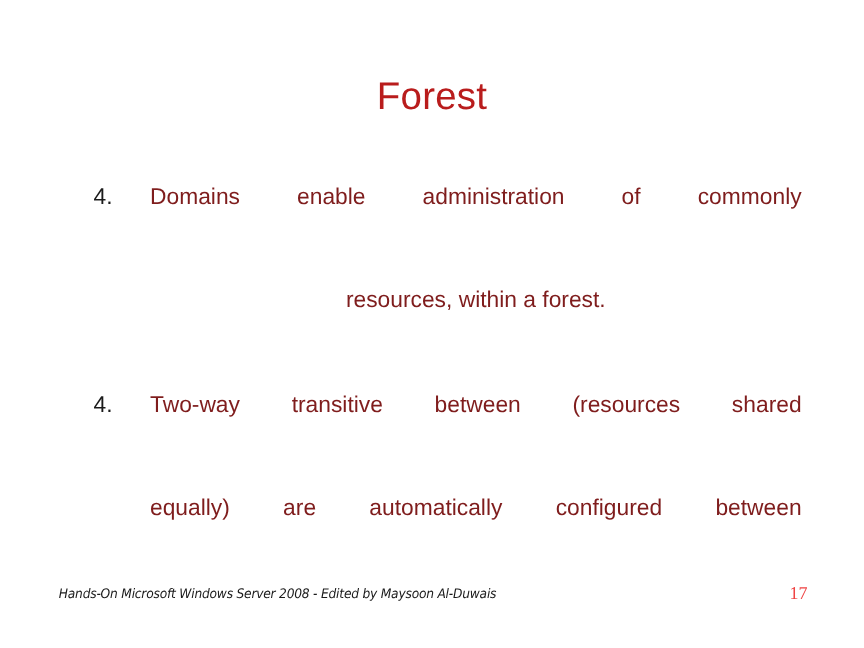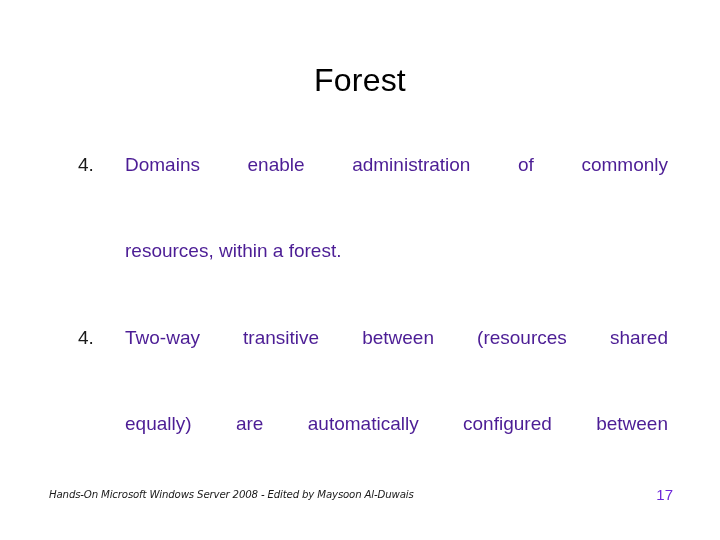--- a/index.html
+++ b/index.html
@@ -29,21 +29,21 @@
   .slide-title {
     position: absolute;
     left: 0;
     top: 60px;
     width: 720px;
     text-align: center;
     font-size: 32px;
     line-height: 40px;
     font-weight: 400;
     letter-spacing: 0.2px;
-    color: #000000;
+    color: #b91c1c;
     white-space: pre;
   }
 
   
   .body-list {
     position: absolute;
     left: 78px;
     top: 143px;
     width: 590px;
     margin: 0;
@@ -67,33 +67,33 @@
     line-height: 43px;
     color: #1a1a1a;
     text-align: left;
     white-space: pre;
   }
 
   .bullet-text {
     flex: 1 1 auto;
     font-size: 19px;
     line-height: 43px;
-    color: #4c1d95;
+    color: #7f1d1d;
     text-align: justify;
     text-justify: inter-word;
     hyphens: none;
   }
   
   .bullet-text > .line {
     display: block;
     text-align: justify;
     text-justify: inter-word;
   }
   .bullet-text > .line.last {
-    text-align: left;
+    text-align: center;
   }
   .bullet-text > .line:not(.last)::after {
     content: "";
     display: inline-block;
     width: 100%;
     height: 0;
   }
 
   
   .footer {
@@ -114,24 +114,24 @@
     letter-spacing: -0.2px;
     transform: scaleX(0.93);
     transform-origin: left center;
     color: #1a1a1a;
     white-space: pre;
   }
   .footer-page {
     position: absolute;
     right: 47px;
     top: -2px;
-    font-family: Liberation Sans, sans-serif;
+    font-family: Liberation Serif, serif;
     font-size: 15px;
     line-height: 18px;
-    color: #6d28d9;
+    color: #ef4444;
     white-space: pre;
   }
 </style>
 </head>
 <body>
 
 <div class="slide">
 
   <div class="slide-title">Forest</div>
 

